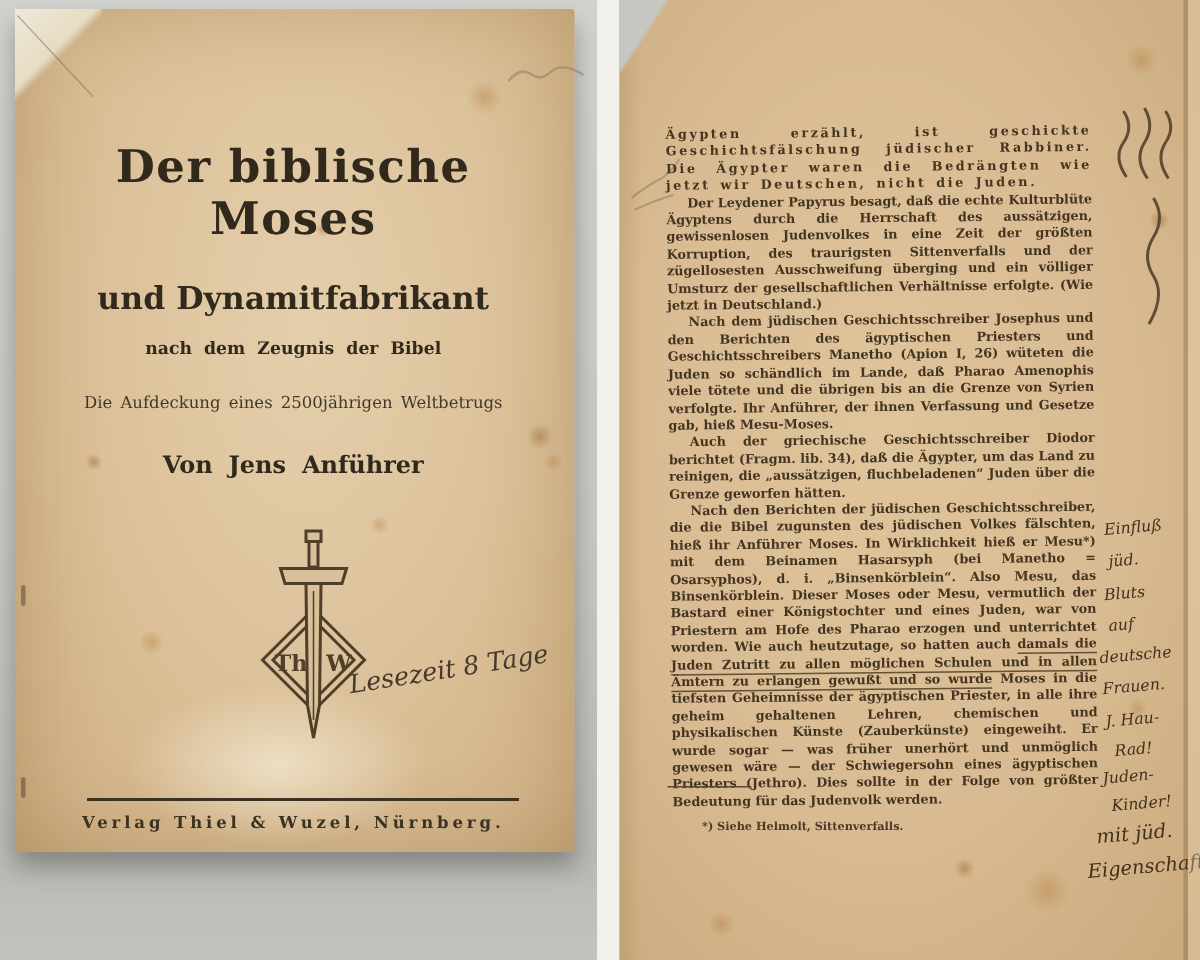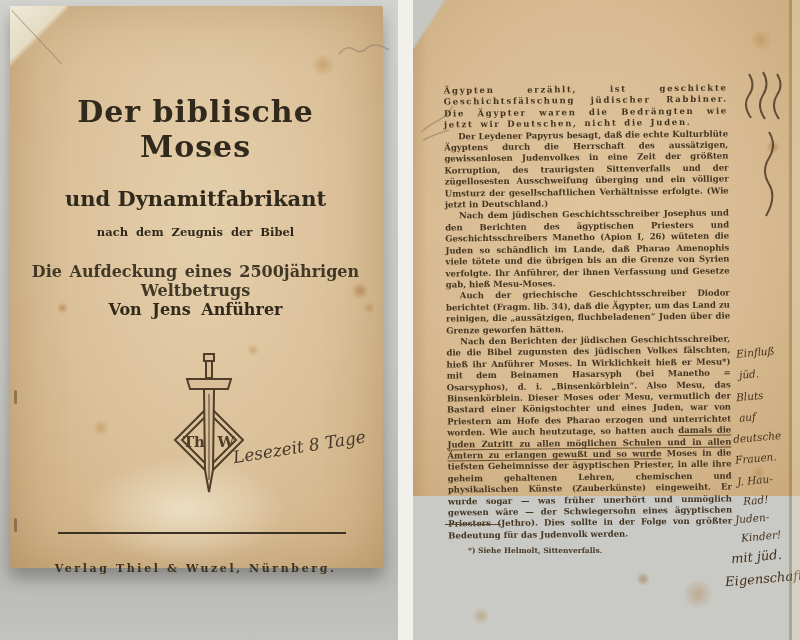--- a/index.html
+++ b/index.html
@@ -26,31 +26,31 @@
 
   .stain{position:absolute;border-radius:50%;pointer-events:none;}
   .s-a{background:radial-gradient(circle,rgba(173,113,45,.34) 0%,rgba(173,113,45,0) 70%);}
   .s-b{background:radial-gradient(circle,rgba(150,95,35,.45) 0%,rgba(150,95,35,0) 65%);}
 
   .cover-text{position:absolute;left:14px;right:16px;text-align:center;color:#30291c;}
   .cv-title{top:88px;font-size:30px;font-weight:bold;letter-spacing:1px;}
   .cv-sub1{top:150px;font-size:21px;font-weight:bold;}
   .cv-sub2{top:180px;font-size:21px;font-weight:bold;}
   .cv-witness{top:219px;font-size:11.5px;font-weight:bold;word-spacing:4px;}
-  .cv-claim{top:256px;font-size:16px;font-weight:bold;word-spacing:2px;color:#413827;}
+  .cv-claim{top:256px;font-size:11px;font-weight:normal;word-spacing:2px;color:#413827;}
   .cv-author{top:294px;font-size:16px;font-weight:bold;word-spacing:5px;}
   .cv-rule{position:absolute;left:48px;top:526px;width:288px;border-top:2px solid #3b3222;}
-  .cv-pub{top:536px;font-size:11px;font-weight:bold;letter-spacing:2.6px;color:#3b3222;margin-top:20px;}
+  .cv-pub{top:536px;font-size:11px;font-weight:bold;letter-spacing:2.6px;color:#3b3222;}
   .cv-note{position:absolute;left:222px;top:428px;width:170px;font-size:17px;font-style:italic;
     color:#46382a;transform:rotate(-9deg);white-space:nowrap;}
 
   .emblem{position:absolute;left:158px;top:346px;}
 
   
-  .photo-right{position:absolute;left:413px;top:0;width:387px;height:496px;
+  .photo-right{position:absolute;left:413px;top:0;width:387px;height:640px;
     background:
       linear-gradient(90deg, rgba(140,100,50,.18) 0%, rgba(140,100,50,0) 4%),
       radial-gradient(ellipse at 45% 45%, #dfc49c 0%, #d8bb92 55%, #cbab7e 95%);}
   .corner-wedge{position:absolute;left:0;top:0;width:34px;height:48px;
     background:linear-gradient(123deg,#c6c6c2 0%,#c6c6c2 46%,rgba(198,198,194,0) 52%);}
   .page-edge{position:absolute;right:8px;top:0;width:3px;height:640px;background:rgba(110,80,40,.30);}
   .page-edge-light{position:absolute;right:0;top:0;width:8px;height:640px;background:rgba(235,220,190,.35);}
 
   .text-block{position:absolute;left:33px;top:84px;width:284px;color:#443521;
     font-size:8.5px;font-weight:bold;line-height:11.4px;text-align:justify;

